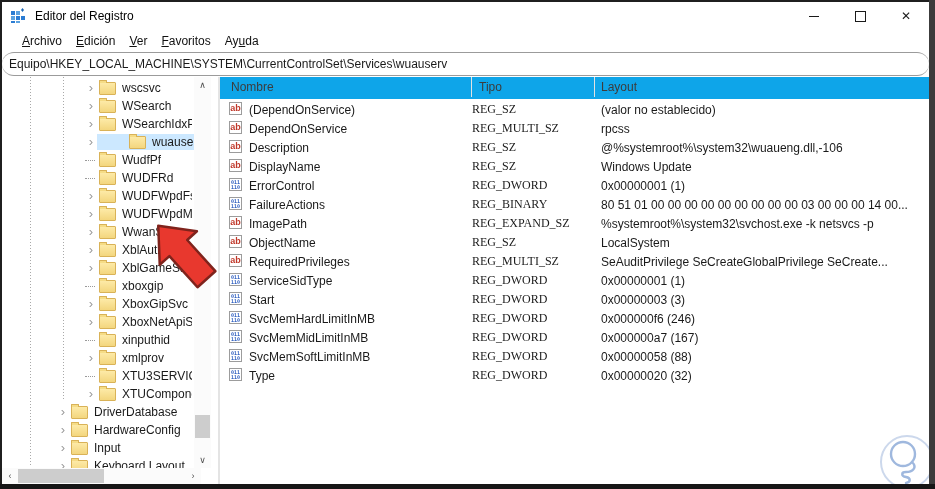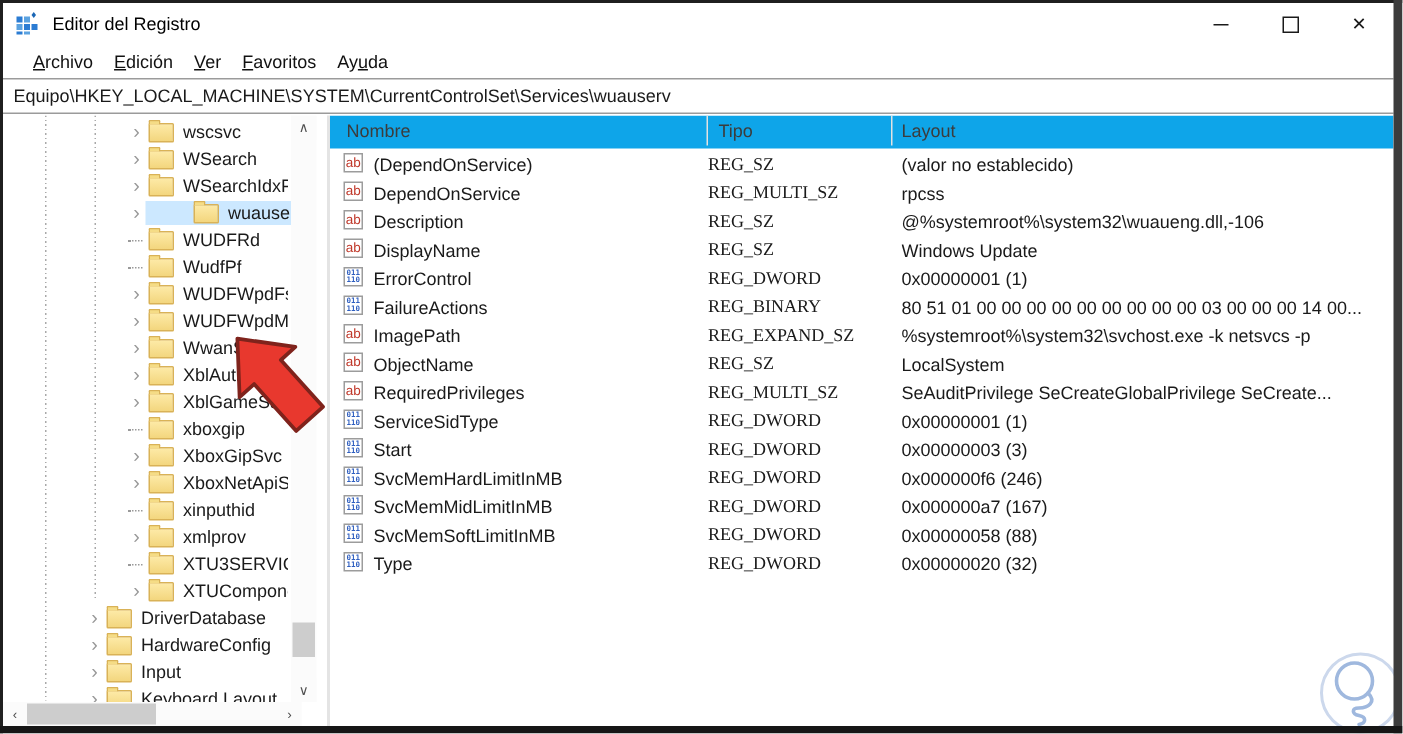--- a/index.html
+++ b/index.html
@@ -28,21 +28,21 @@
 
   
   .menubar{position:absolute;left:2px;top:30px;right:6px;height:22px;background:#fff;
            display:flex;align-items:center;padding-left:20px;box-sizing:border-box;}
   .menu-item{padding:2px 8px 3px 0;margin-right:6px;color:#111;}
   .menu-key{text-decoration:underline;}
 
   
   .addressbar{position:absolute;left:2px;top:52px;right:6px;height:24px;background:#fff;
               border-top:1px solid #9b9b9b;border-bottom:1px solid #9b9b9b;
-              box-sizing:border-box;display:flex;align-items:center;padding-left:7px;}
+              box-sizing:border-box;display:flex;align-items:center;padding-left:7px;border-radius:12px;}
 
   
   .main{position:absolute;left:2px;top:77px;right:6px;height:407px;background:#fff;}
 
   
   .tree-pane{position:absolute;left:0;top:0;width:216px;height:100%;background:#fff;overflow:hidden;}
   .pane-divider{position:absolute;left:216px;top:0;width:2px;height:100%;background:#e4e4e4;}
   .tree-guide{position:absolute;width:1px;
       background-image:repeating-linear-gradient(to bottom,#a9a9a9 0 1px,transparent 1px 3px);}
   .guide1{left:28px;top:0;height:390px;}
@@ -89,21 +89,21 @@
   .col-h-name{left:11px;}
   .col-h-type{left:259px;}
   .col-h-data{left:381px;}
   .col-sep{position:absolute;top:0;width:1px;height:20px;background:#e2e2e2;}
   .sep1{left:251px;} .sep2{left:374px;}
   .lrows{position:absolute;left:0;top:23px;right:0;}
   .lrow{height:19px;display:flex;align-items:center;position:relative;}
   .ricon{position:absolute;left:9px;top:2px;width:13px;height:13px;border:1px solid #9c9c9c;
          background:#fff;box-sizing:border-box;display:flex;flex-direction:column;
          align-items:center;justify-content:center;overflow:hidden;}
-  .ricon.ab{color:#c0392b;font-weight:normal;font-size:9px;line-height:9px;}
+  .ricon.ab{color:#c0392b;font-weight:bold;font-size:9px;line-height:9px;}
   .ricon.bin{color:#2f5fc0;font-family:"DejaVu Sans Mono",monospace;font-weight:bold;}
   .ricon.bin i{font-style:normal;font-size:5px;line-height:5px;display:block;letter-spacing:0;}
   .rname{position:absolute;left:29px;width:218px;white-space:nowrap;overflow:hidden;}
   .rtype{position:absolute;left:252px;width:118px;white-space:nowrap;overflow:hidden;font-family:Liberation Serif, serif;}
   .rdata{position:absolute;left:381px;right:4px;white-space:nowrap;overflow:hidden;}
 
   
   .watermark{position:absolute;left:868px;top:424px;z-index:5;pointer-events:none;}
 </style>
 </head>
@@ -183,29 +183,29 @@
     <span class="row-body">
       <span class="folder"></span>
       <span class="tlabel">wuauserv</span>
     </span>
   </div>
 
   <div class="trow lv2">
     <span class="chev leafdots"></span>
     <span class="row-body">
       <span class="folder"></span>
+      <span class="tlabel">WudfPf</span>
+    </span>
+  </div>
+
+  <div class="trow lv2">
+    <span class="chev leafdots"></span>
+    <span class="row-body">
+      <span class="folder"></span>
       <span class="tlabel">WUDFRd</span>
-    </span>
-  </div>
-
-  <div class="trow lv2">
-    <span class="chev leafdots"></span>
-    <span class="row-body">
-      <span class="folder"></span>
-      <span class="tlabel">WudfPf</span>
     </span>
   </div>
 
   <div class="trow lv2">
     <span class="chev">›</span>
     <span class="row-body">
       <span class="folder"></span>
       <span class="tlabel">WUDFWpdFs</span>
     </span>
   </div>

